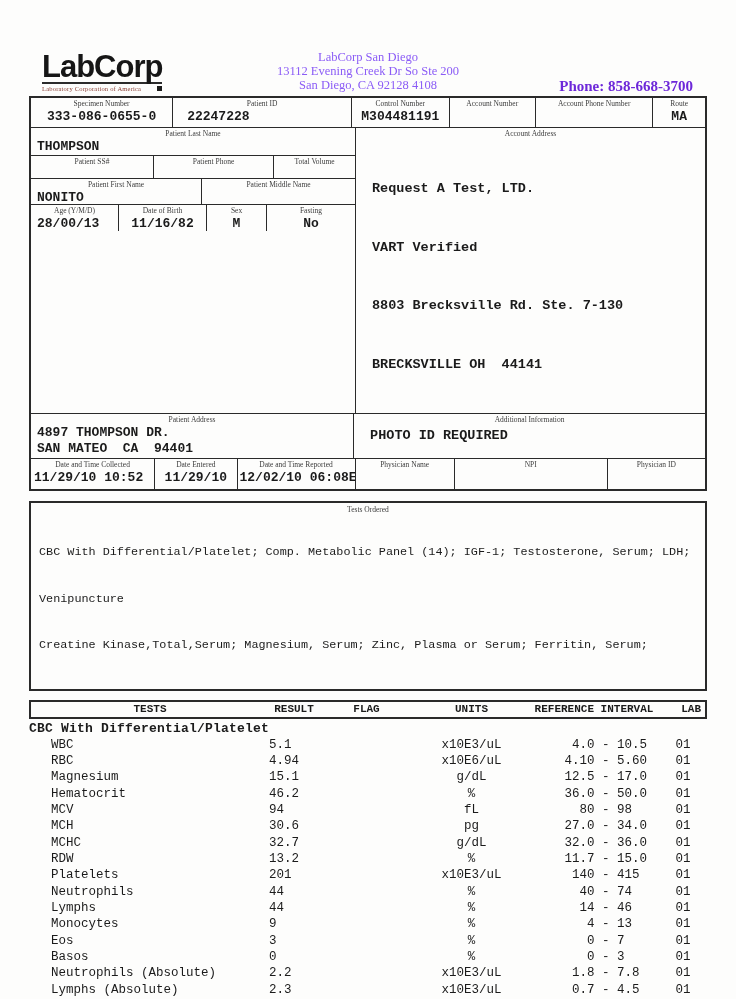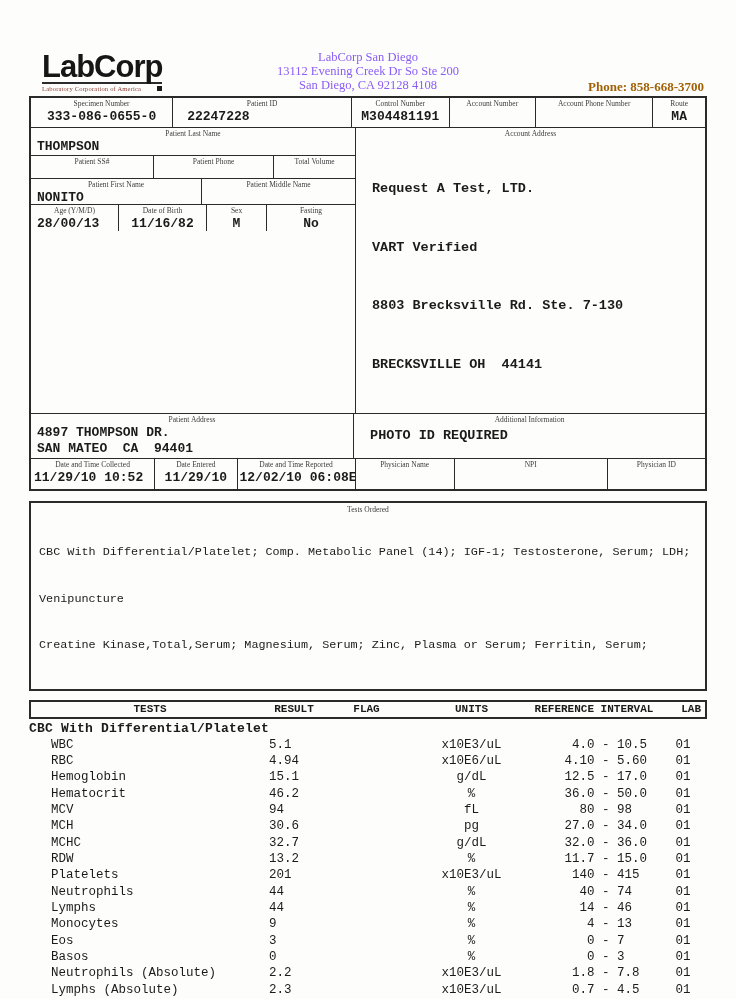--- a/index.html
+++ b/index.html
@@ -19,21 +19,21 @@
   .content{position:absolute;left:29px;top:0;width:678px;}
   .mono{font-family:"Liberation Mono","DejaVu Sans Mono",monospace;white-space:pre;}
 
   
   .topbar{position:relative;height:46px;margin-top:50px;}
   .logo{position:absolute;left:1px;top:2px;margin-left:12px;}
   .logo-word{font-family:"Liberation Sans",sans-serif;font-weight:bold;font-size:31px;line-height:30px;letter-spacing:-1px;color:#161616;}
   .logo-tag{font-size:6.5px;color:#8a4036;border-top:2px solid #2b2b2b;padding-top:1px;letter-spacing:.2px;display:flex;justify-content:space-between;align-items:center;}
   .logo-sq{display:inline-block;width:5px;height:5px;background:#1b1b1b;margin-left:3px;}
   .lab-address{position:absolute;left:50%;transform:translateX(-50%);top:0;text-align:center;font-size:12.5px;line-height:14px;color:#8b5cf6;}
-  .phone{position:absolute;right:3px;bottom:1px;font-size:13px;font-weight:bold;color:#a16207;}
+  .phone{position:absolute;right:14px;bottom:1px;font-size:15px;font-weight:bold;color:#6d28d9;}
 
   
   .grid{border:2px solid #2a2a2a;background:#fdfdfc;}
   .row{display:flex;}
   .cell{box-sizing:border-box;border-left:1px solid #2a2a2a;position:relative;}
   .cell:first-child{border-left:none;}
   .lbl{font-size:7.5px;line-height:9px;text-align:center;color:#3c3c3c;padding-top:1px;white-space:nowrap;overflow:hidden;}
   .val{font-family:"Liberation Mono","DejaVu Sans Mono",monospace;white-space:pre;font-size:13px;font-weight:600;line-height:15px;padding:1px 4px 0 6px;overflow:hidden;}
   .val.center{text-align:center;padding:1px 0 0 0;}
   .hline{border-top:1px solid #2a2a2a;}
@@ -257,21 +257,21 @@
         </div>
         <div class="rrow">
           <span class="c name">RBC</span>
           <span class="c res">4.94</span>
           <span class="c flag"></span>
           <span class="c units">x10E6/uL</span>
           <span class="c ref"> 4.10 - 5.60</span>
           <span class="c lab">01</span>
         </div>
         <div class="rrow">
-          <span class="c name">Hemoglobin</span>
+          <span class="c name">Magnesium</span>
           <span class="c res">15.1</span>
           <span class="c flag"></span>
           <span class="c units">g/dL</span>
           <span class="c ref"> 12.5 - 17.0</span>
           <span class="c lab">01</span>
         </div>
         <div class="rrow">
           <span class="c name">Hematocrit</span>
           <span class="c res">46.2</span>
           <span class="c flag"></span>

